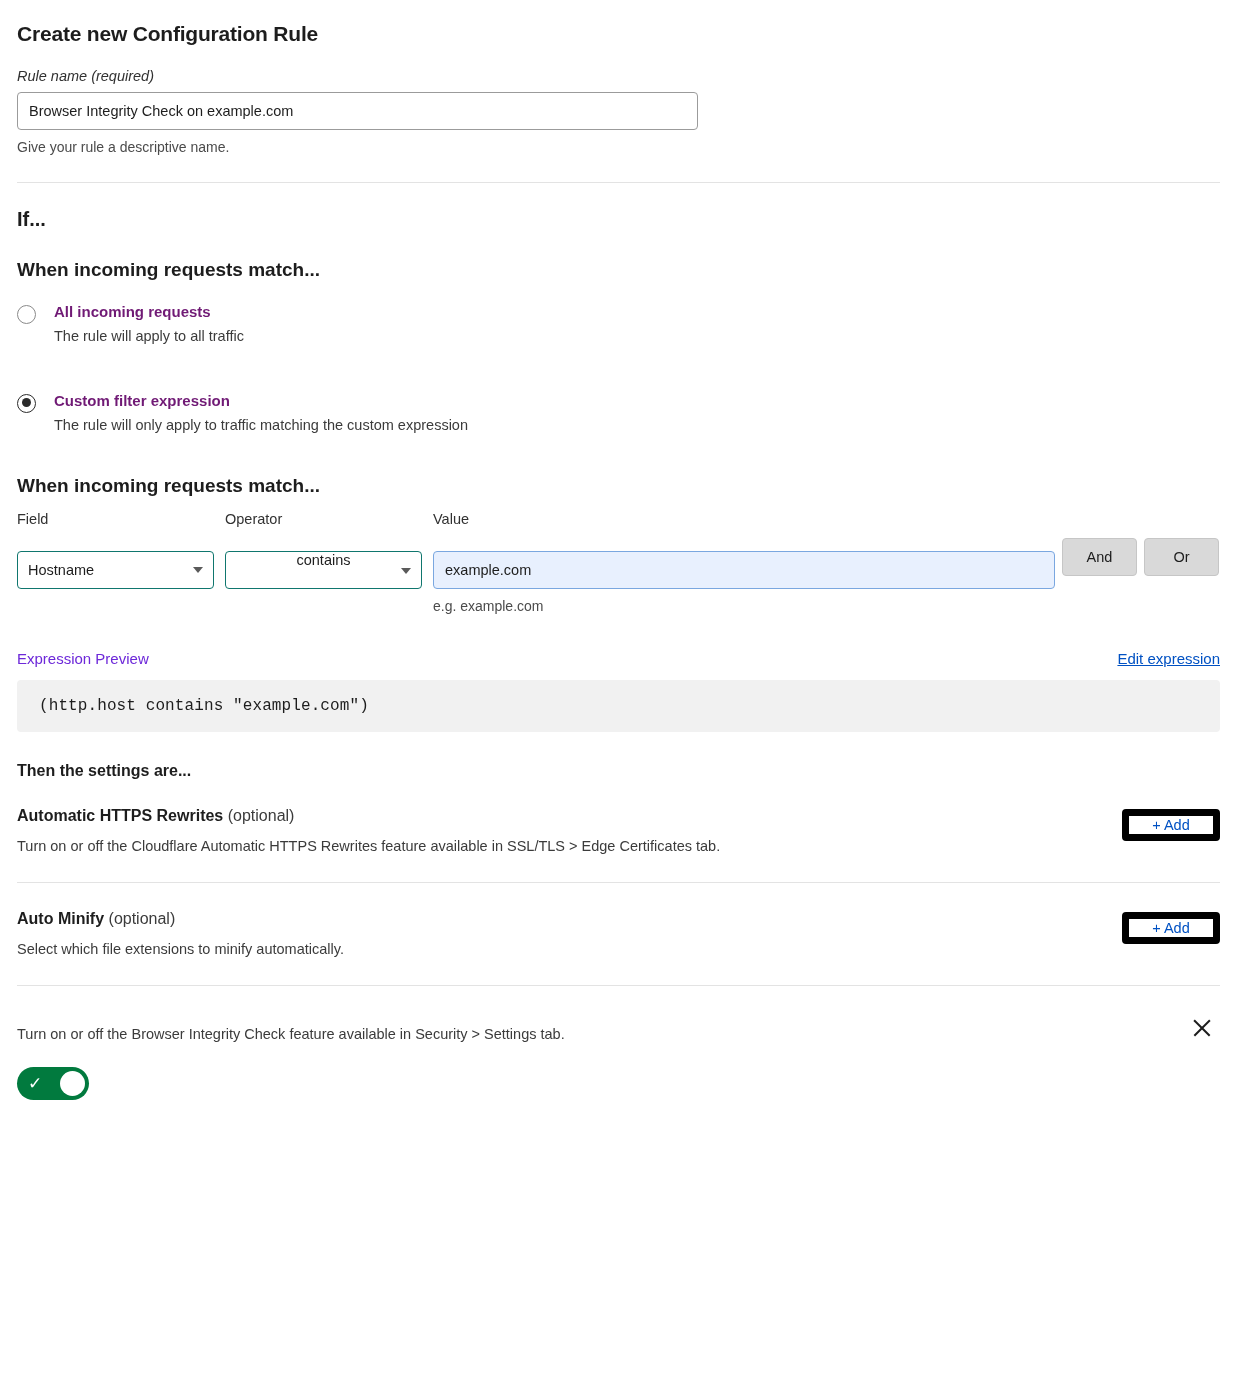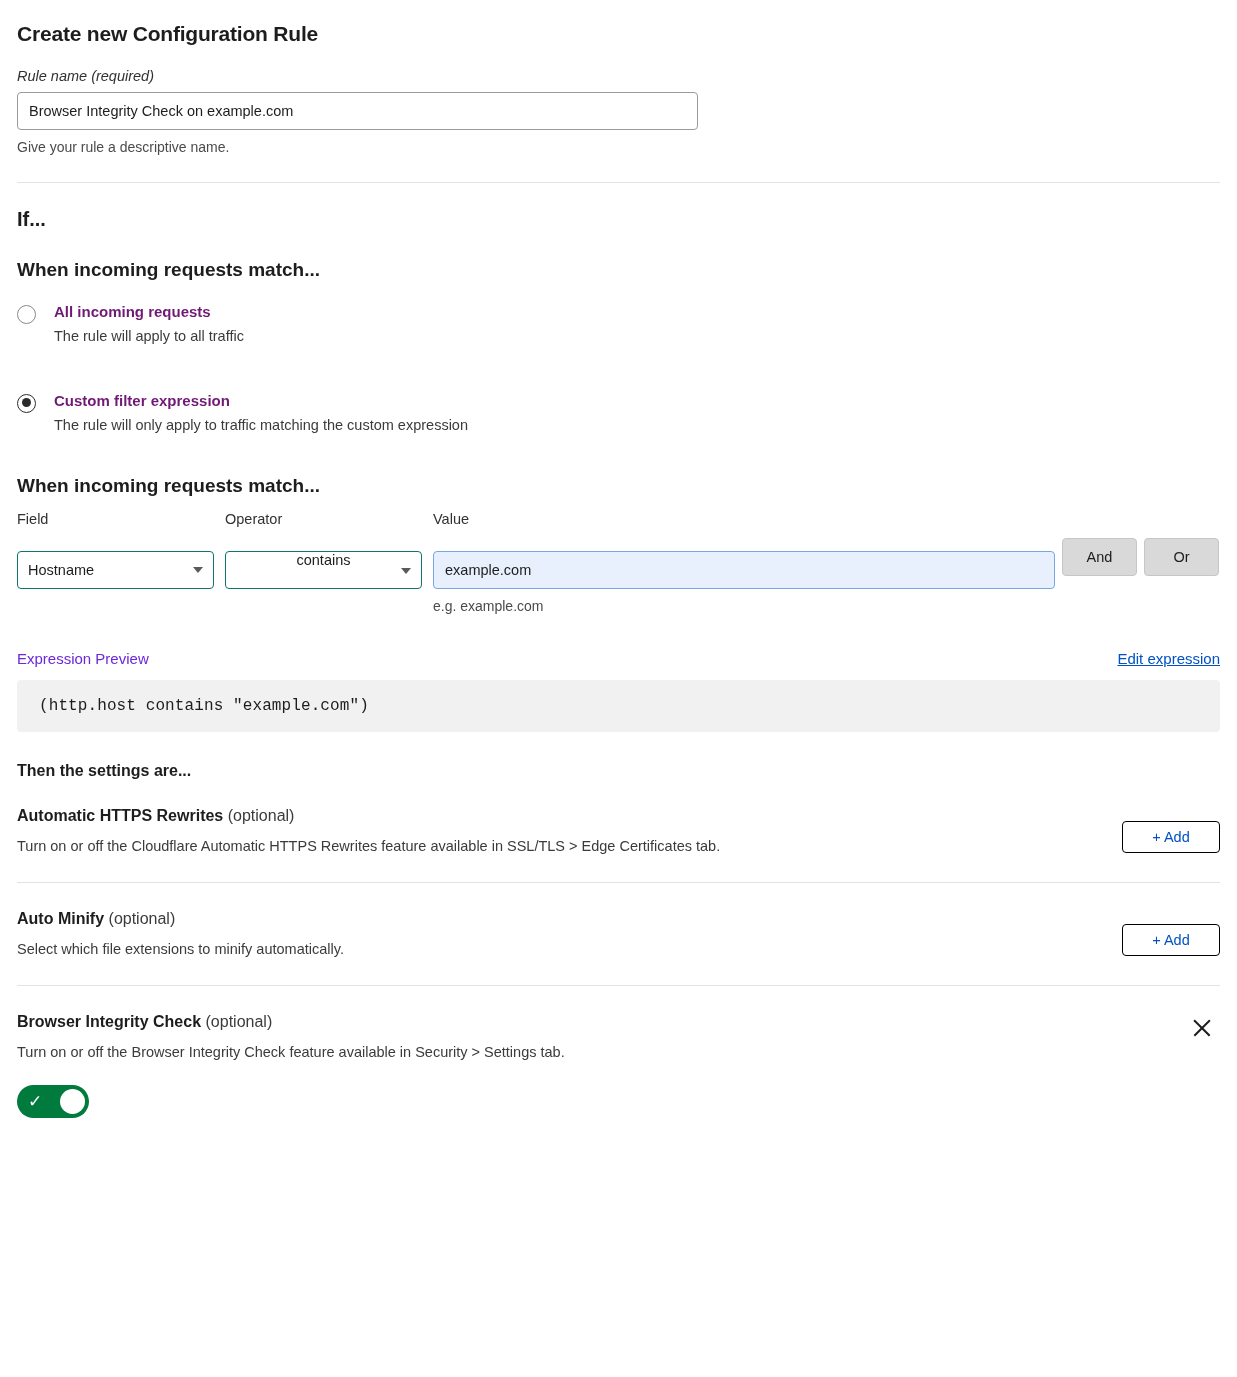--- a/index.html
+++ b/index.html
@@ -212,29 +212,29 @@
     color: #3b3b3b;
   }
   .setting-desc {
     font-size: 14.5px;
     color: #3b3b3b;
     margin-top: 13px;
   }
   .add-btn {
     width: 98px;
     height: 32px;
-    border: 1px solid #000000;
+    border: 7px solid #000000;
     border-radius: 4px;
     background: #fff;
     color: #0051c3;
     font-size: 14.5px;
     display: flex;
     align-items: center;
     justify-content: center;
-    margin-top: 14px;
+    margin-top: 2px;
     flex: 0 0 auto;
   }
   .close-x {
     width: 26px;
     height: 26px;
     flex: 0 0 auto;
     margin-top: 2px;
     margin-right: 5px;
     position: relative;
   }
@@ -382,24 +382,20 @@
       </div>
       <div class="setting-desc">Select which file extensions to minify automatically.</div>
     </div>
     <div class="add-btn">+ Add</div>
   </div>
 
   <hr class="sep">
 
   <div class="setting-block">
     <div class="setting-main">
-      <div class="setting-title">
-        <span>Browser Integrity Check</span>
-        <span class="opt">(optional)</span>
-      </div>
       <div class="setting-desc">Turn on or off the Browser Integrity Check feature available in Security &gt; Settings tab.</div>
       <div class="toggle">
         <span class="check">✓</span>
         <span class="knob"></span>
       </div>
     </div>
     <div class="close-x"></div>
   </div>
 
 </div>

